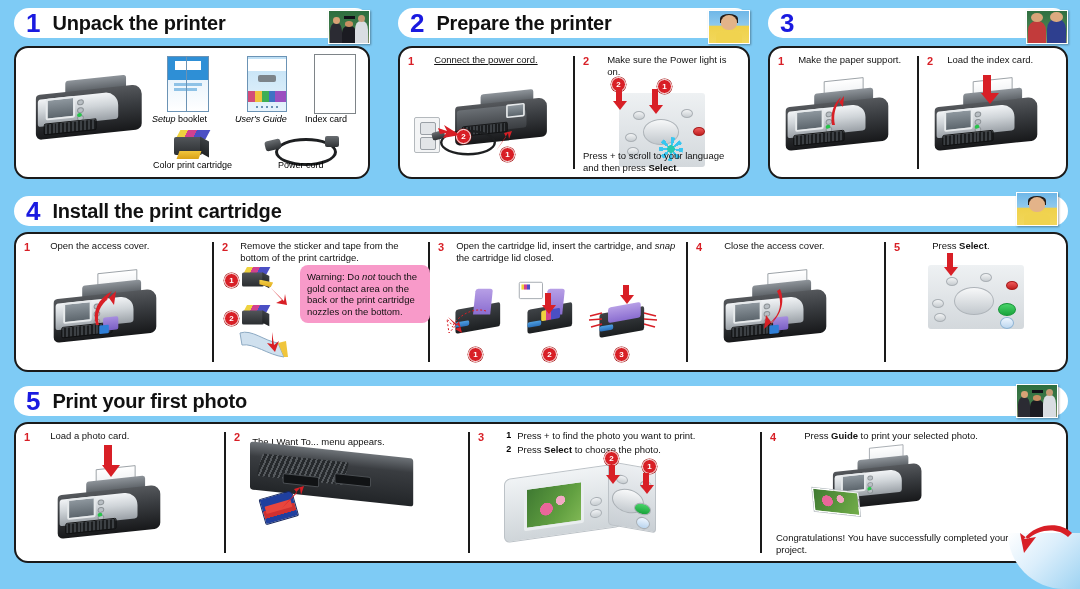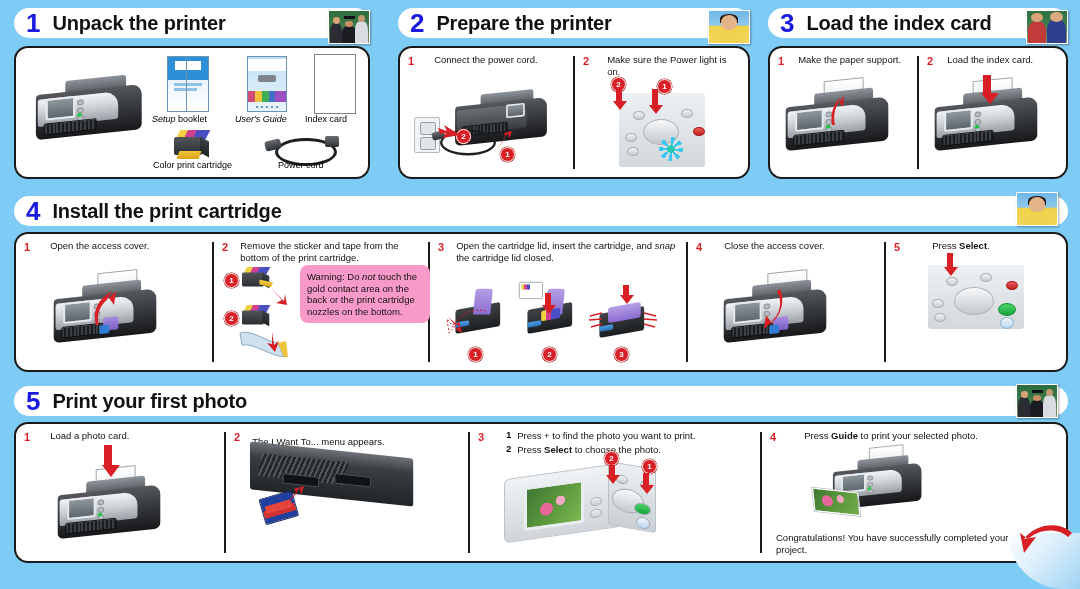--- a/index.html
+++ b/index.html
@@ -567,21 +567,21 @@
         <span class="head"></span>
         <span class="body"></span>
       </div>
   </div>
 
   <div class="panel" style="margin-top:8px; width:352px; height:133px;">
 
     <div class="step">
       <div class="step-head">
         <span class="step-num">1</span>
-        <span class="step-txt" style="padding-left:12px;">Connect the power cord.</span>
+        <span class="step-txt" style="padding-left:12px;text-decoration:underline;">Connect the power cord.</span>
       </div>
       <div class="art" style="height:100px;">
         <div class="printer" style="position:absolute; left:42px; top:18px; transform:scale(0.85); transform-origin:left top;">
           <div class="tray"></div>
           <div class="body"></div>
           <div class="front" style="background:linear-gradient(#6a6f74,#3a3d41);"></div>
           <div class="lcd" style="left:66px; top:22px; width:18px; height:12px;"></div>
           <div class="vent" style="top:46px;"></div>
         </div>
         <div style="position:absolute; left:6px; top:50px;">
@@ -626,28 +626,30 @@
         <div class="callout" style="left:74px; top:2px;">1</div>
         <div class="arrow-dn" style="left:30px; top:12px;">
           <div class="shaft" style="height:12px;"></div>
             <div class="head"></div>
         </div>
         <div class="arrow-dn" style="left:66px; top:12px;">
           <div class="shaft" style="height:16px;"></div>
             <div class="head"></div>
         </div>
       </div>
+      <div class="step-foot">
+        <span>Press + to scroll to your language and then press </span><b>Select</b><span>.</span>
+      </div>
     </div>
   </div>
 </div>
 
 <div class="section" style="left:768px; top:8px; width:300px;">
   <div class="hdr" style="width:300px;">
     <span class="num">3</span>
-    <span class="ttl">Load the index card</span>
   </div>
   <div class="thumb" style="left:258px; top:2px;">
     <div class="inner ph-kids">
         <span class="k k1"></span>
         <span class="k k2"></span>
       </div>
   </div>
 
   <div class="panel" style="margin-top:8px; width:300px; height:133px;">
     <div class="step">

